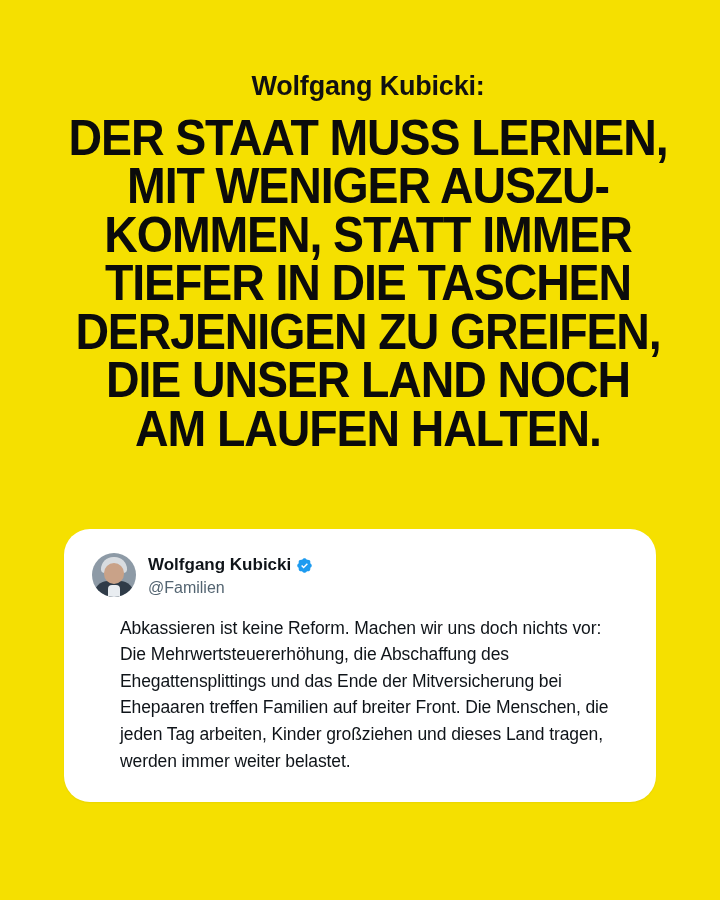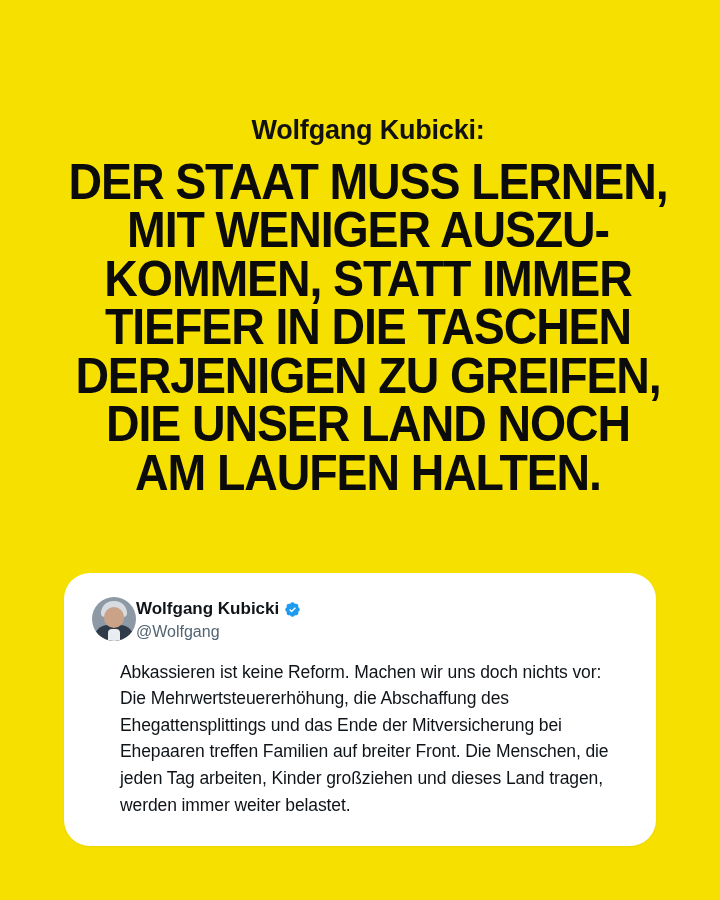--- a/index.html
+++ b/index.html
@@ -18,21 +18,20 @@
     width: 720px;
     height: 900px;
     background: #F5E000;
     box-sizing: border-box;
   }
 
   
   .headline-block {
     padding: 72px 24px 0 40px;
     text-align: center;
-    margin-top: 44px;
   }
   .kicker {
     font-family: "Liberation Sans", sans-serif;
     font-weight: bold;
     font-size: 27px;
     letter-spacing: -0.2px;
     color: #111111;
     line-height: 1.1;
     margin-bottom: 12px;
   }
@@ -60,20 +59,21 @@
     width: 592px;
     background: #FFFFFF;
     border-radius: 26px;
     box-sizing: border-box;
     padding: 24px 28px 28px 28px;
     box-shadow: 0 1px 2px rgba(0,0,0,0.05);
   }
   .tweet-head {
     display: flex;
     align-items: flex-start;
+    gap: 12px;
   }
   .avatar {
     width: 44px;
     height: 44px;
     border-radius: 50%;
     flex: 0 0 44px;
     background: #8d9aa6;
     position: relative;
     overflow: hidden;
   }
@@ -182,21 +182,21 @@
       <div class="names">
         <div class="name-row">
           <span class="display-name">Wolfgang Kubicki</span>
           <span class="verified">
             <svg viewBox="0 0 24 24" width="17" height="17" aria-hidden="true">
               <path fill="#1D9BF0" d="M22.25 12c0-1.43-.88-2.67-2.19-3.34.46-1.39.2-2.9-.81-3.91s-2.52-1.27-3.91-.81C14.67 2.63 13.43 1.75 12 1.75s-2.67.88-3.34 2.19c-1.39-.46-2.9-.2-3.91.81s-1.27 2.52-.81 3.91C2.63 9.33 1.75 10.57 1.75 12s.88 2.67 2.19 3.34c-.46 1.39-.2 2.9.81 3.91s2.52 1.27 3.91.81c.67 1.31 1.91 2.19 3.34 2.19s2.67-.88 3.34-2.19c1.39.46 2.9.2 3.91-.81s1.27-2.52.81-3.91c1.31-.67 2.19-1.91 2.19-3.34z"></path>
               <path fill="#FFFFFF" d="M10.68 16.25l-3.43-3.44 1.42-1.41 2.01 2.02 4.65-4.65 1.42 1.42z"></path>
             </svg>
           </span>
         </div>
-        <div class="handle">@Wolfgang</div>
+        <div class="handle">@Familien</div>
       </div>
     </div>
     <div class="tweet-body">
       <p>Abkassieren ist keine Reform.
 Machen wir uns doch nichts vor: Die Mehrwertsteuererhöhung, die Abschaffung des Ehegattensplittings und das Ende der Mitversicherung bei Ehepaaren treffen Familien auf breiter Front. Die Menschen, die jeden Tag arbeiten, Kinder großziehen und dieses Land tragen, werden immer weiter belastet.</p>
     </div>
   </div>
 
 </div>
 

